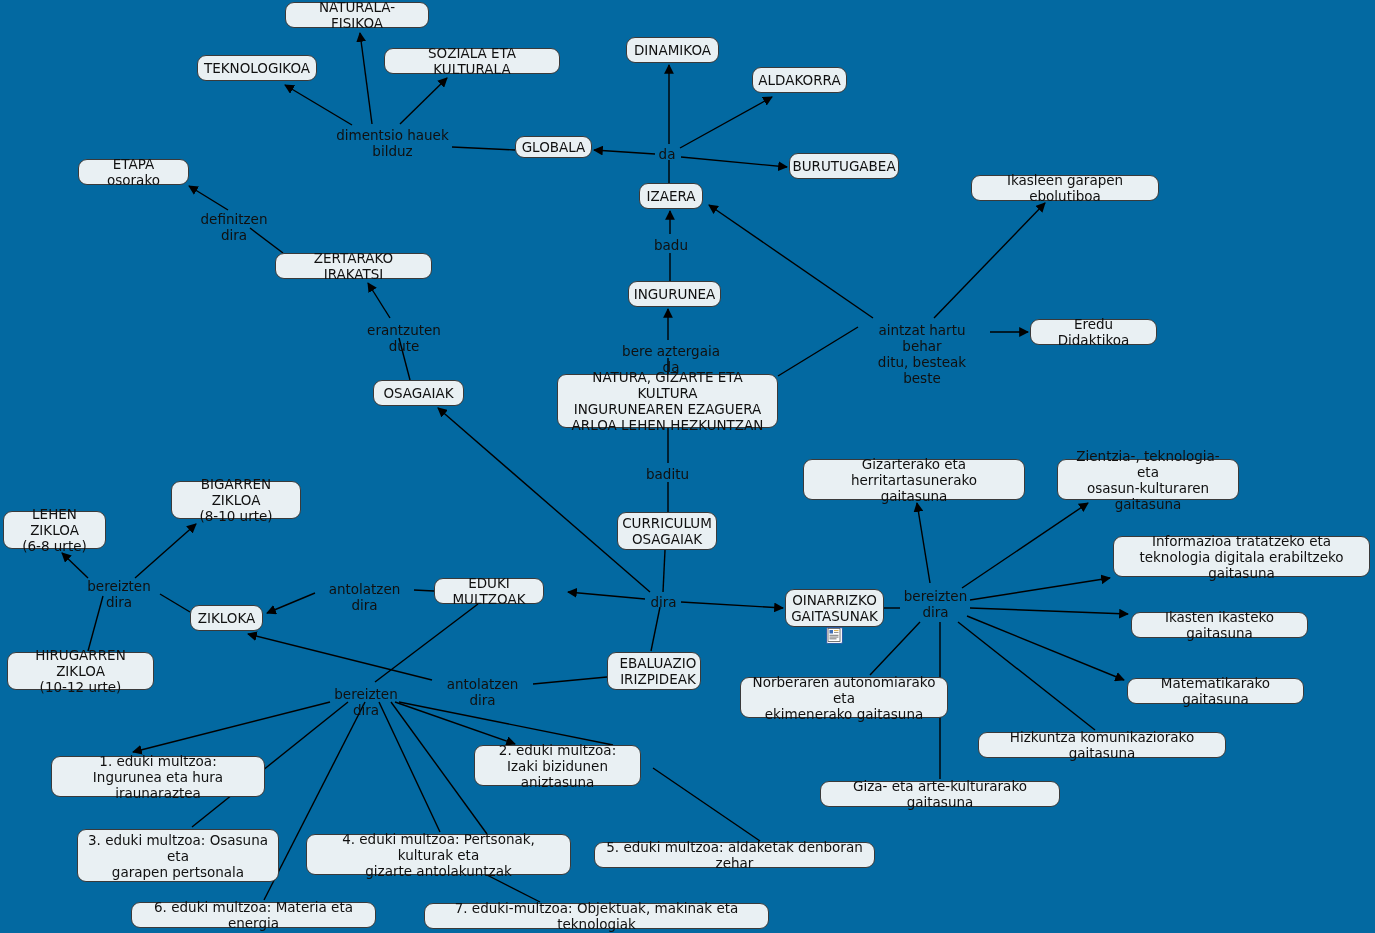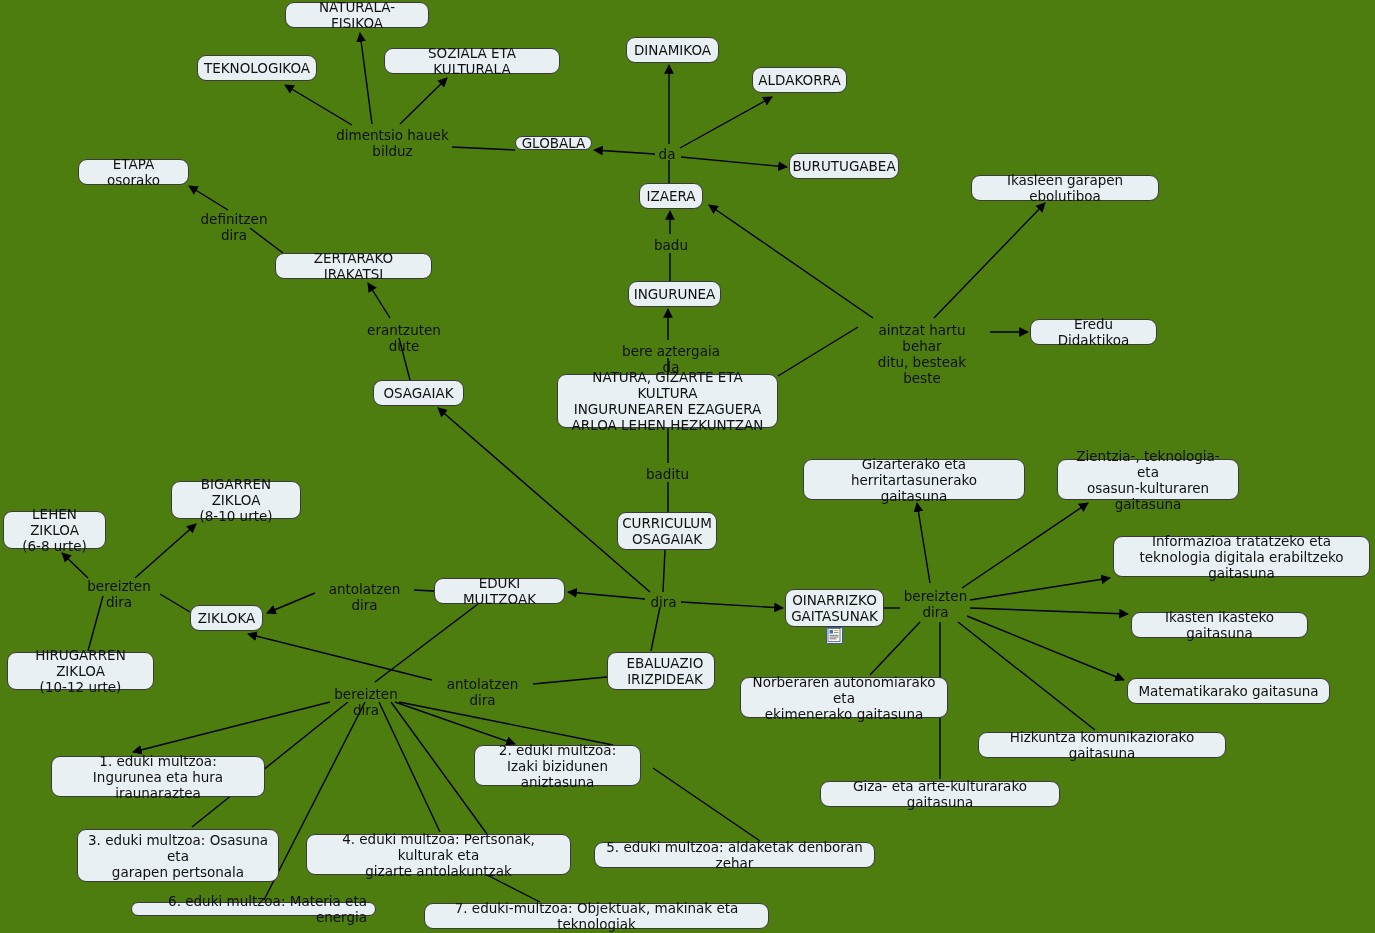--- a/index.html
+++ b/index.html
@@ -2,21 +2,21 @@
 <html><head>
 <meta charset="utf-8">
 <title>Kontzeptu Mapa</title>
 <style>
   html,body{margin:0;padding:0;background:#ffffff;}
   body{font-family:"DejaVu Sans","Liberation Sans",sans-serif;}
   #canvas{
     position:relative;
     width:1375px;
     height:933px;
-    background:#4d7c0f;
+    background:#0369a1;
     overflow:hidden;
   }
   svg#edges{
     position:absolute;
     left:0; top:0;
     width:1375px;
     height:933px;
     pointer-events:none;
   }
   .node{
@@ -129,67 +129,67 @@
       </g>
   </svg>
 
   <div id="nodes-layer">
       <div class="node" style="left: 285px; top: 2px; width: 144px; height: 26px;">NATURALA-FISIKOA</div>
       <div class="node" style="left: 197px; top: 55px; width: 120px; height: 26px;">TEKNOLOGIKOA</div>
       <div class="node" style="left: 384px; top: 48px; width: 176px; height: 26px;">SOZIALA ETA KULTURALA</div>
       <div class="node" style="left: 626px; top: 37px; width: 93px; height: 26px; border-radius: 9px;">DINAMIKOA</div>
       <div class="node" style="left: 752px; top: 67px; width: 95px; height: 26px;">ALDAKORRA</div>
       <div class="node" style="left: 789px; top: 153px; width: 110px; height: 26px;">BURUTUGABEA</div>
-      <div class="node" style="left: 515px; top: 136px; width: 77px; height: 14px;">GLOBALA</div>
+      <div class="node" style="left: 515px; top: 136px; width: 77px; height: 22px;">GLOBALA</div>
       <div class="node" style="left: 639px; top: 183px; width: 64px; height: 26px;">IZAERA</div>
       <div class="node" style="left: 628px; top: 281px; width: 93px; height: 26px;">INGURUNEA</div>
       <div class="node" style="left: 971px; top: 175px; width: 188px; height: 26px;">Ikasleen garapen ebolutiboa</div>
       <div class="node" style="left: 1030px; top: 319px; width: 127px; height: 26px;">Eredu Didaktikoa</div>
       <div class="node" style="left: 78px; top: 159px; width: 111px; height: 26px;">ETAPA osorako</div>
       <div class="node" style="left: 275px; top: 253px; width: 157px; height: 26px;">ZERTARAKO IRAKATSI</div>
       <div class="node" style="left: 373px; top: 380px; width: 91px; height: 26px;">OSAGAIAK</div>
       <div class="node" style="left: 557px; top: 374px; width: 221px; height: 54px;">NATURA, GIZARTE ETA KULTURA
 INGURUNEAREN EZAGUERA
 ARLOA LEHEN HEZKUNTZAN</div>
       <div class="node" style="left: 617px; top: 512px; width: 100px; height: 38px;">CURRICULUM
 OSAGAIAK</div>
       <div class="node" style="left: 3px; top: 511px; width: 103px; height: 38px;">LEHEN ZIKLOA
 (6-8 urte)</div>
       <div class="node" style="left: 171px; top: 481px; width: 130px; height: 38px;">BIGARREN ZIKLOA
 (8-10 urte)</div>
       <div class="node" style="left: 7px; top: 652px; width: 147px; height: 38px;">HIRUGARREN ZIKLOA
 (10-12 urte)</div>
       <div class="node" style="left: 190px; top: 605px; width: 73px; height: 26px;">ZIKLOKA</div>
-      <div class="node" style="left: 434px; top: 578px; width: 131px; height: 26px;">EDUKI MULTZOAK</div>
-      <div class="node" style="left: 607px; top: 652px; width: 108px; height: 38px; padding-left: 16px;">EBALUAZIO
+      <div class="node" style="left: 434px; top: 578px; width: 110px; height: 26px;">EDUKI MULTZOAK</div>
+      <div class="node" style="left: 607px; top: 652px; width: 94px; height: 38px; padding-left: 16px;">EBALUAZIO
 IRIZPIDEAK</div>
       <div class="node" style="left: 785px; top: 589px; width: 99px; height: 38px;">OINARRIZKO
 GAITASUNAK</div>
       <div class="node" style="left: 803px; top: 459px; width: 222px; height: 41px;">Gizarterako eta herritartasunerako
 gaitasuna</div>
       <div class="node" style="left: 1057px; top: 459px; width: 182px; height: 41px;">Zientzia-, teknologia- eta
 osasun-kulturaren gaitasuna</div>
       <div class="node" style="left: 1113px; top: 536px; width: 257px; height: 41px;">Informazioa tratatzeko eta
 teknologia digitala erabiltzeko gaitasuna</div>
       <div class="node" style="left: 1131px; top: 612px; width: 177px; height: 26px;">Ikasten ikasteko gaitasuna</div>
-      <div class="node" style="left: 1127px; top: 678px; width: 203px; height: 26px;">Matematikarako gaitasuna</div>
+      <div class="node" style="left: 1127px; top: 678px; width: 177px; height: 26px;">Matematikarako gaitasuna</div>
       <div class="node" style="left: 978px; top: 732px; width: 248px; height: 26px;">Hizkuntza komunikaziorako gaitasuna</div>
       <div class="node" style="left: 820px; top: 781px; width: 240px; height: 26px;">Giza- eta arte-kulturarako gaitasuna</div>
       <div class="node" style="left: 740px; top: 677px; width: 208px; height: 41px;">Norberaren autonomiarako eta
 ekimenerako gaitasuna</div>
       <div class="node" style="left: 51px; top: 756px; width: 214px; height: 41px;">1. eduki multzoa:
 Ingurunea eta hura iraunaraztea</div>
       <div class="node" style="left: 474px; top: 745px; width: 167px; height: 41px;">2. eduki multzoa:
 Izaki bizidunen aniztasuna</div>
       <div class="node" style="left: 77px; top: 829px; width: 202px; height: 53px;">3. eduki multzoa: Osasuna eta
 garapen pertsonala</div>
       <div class="node" style="left: 306px; top: 834px; width: 265px; height: 41px;">4. eduki multzoa: Pertsonak, kulturak eta
 gizarte antolakuntzak</div>
       <div class="node" style="left: 594px; top: 842px; width: 281px; height: 26px;">5. eduki multzoa: aldaketak denboran zehar</div>
-      <div class="node" style="left: 131px; top: 902px; width: 245px; height: 14px; text-align: right;">6. eduki multzoa: Materia eta energia</div>
+      <div class="node" style="left: 131px; top: 902px; width: 245px; height: 26px;">6. eduki multzoa: Materia eta energia</div>
       <div class="node" style="left: 424px; top: 903px; width: 345px; height: 26px;">7. eduki-multzoa: Objektuak, makinak eta teknologiak</div>
     </div>
   <div id="labels-layer">
       <div class="linklabel" style="left: 334px; top: 127px; width: 117px;">dimentsio hauek
 bilduz</div>
       <div class="linklabel" style="left: 655px; top: 146px; width: 24px;">da</div>
       <div class="linklabel" style="left: 651px; top: 237px; width: 40px;">badu</div>
       <div class="linklabel" style="left: 186px; top: 211px; width: 96px;">definitzen dira</div>
       <div class="linklabel" style="left: 352px; top: 322px; width: 104px;">erantzuten dute</div>
       <div class="linklabel" style="left: 612px; top: 343px; width: 118px;">bere aztergaia da</div>

